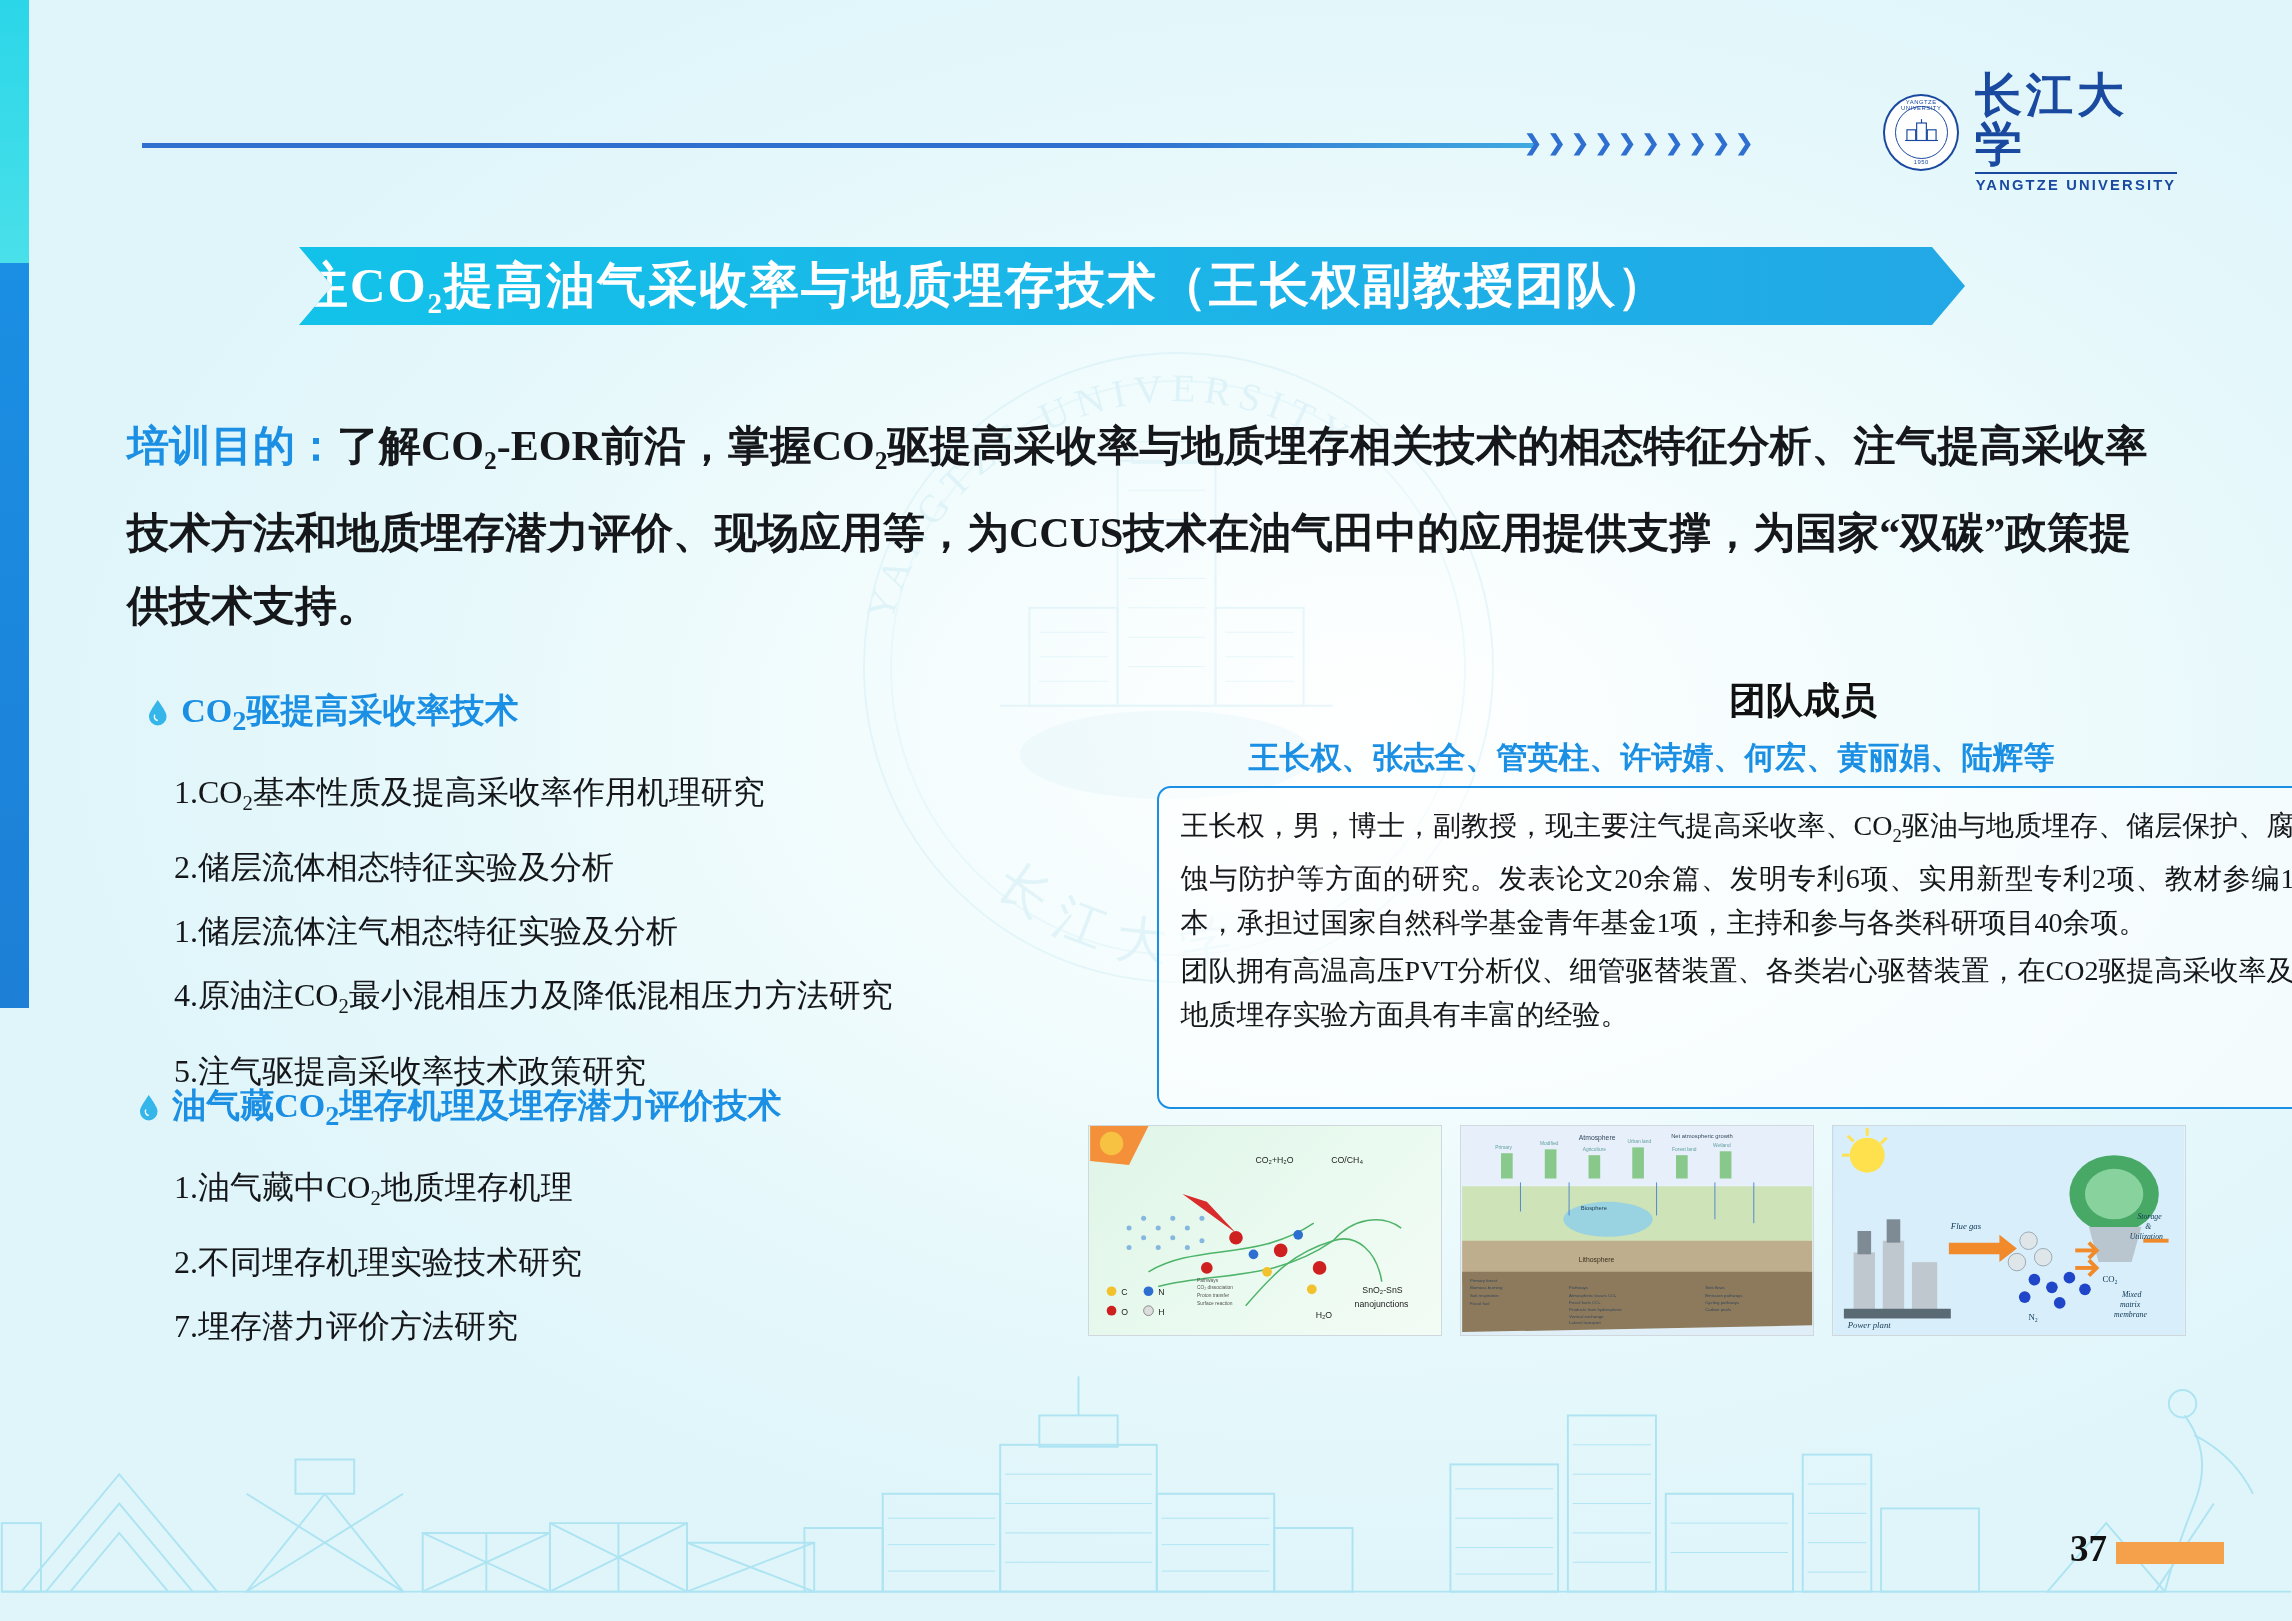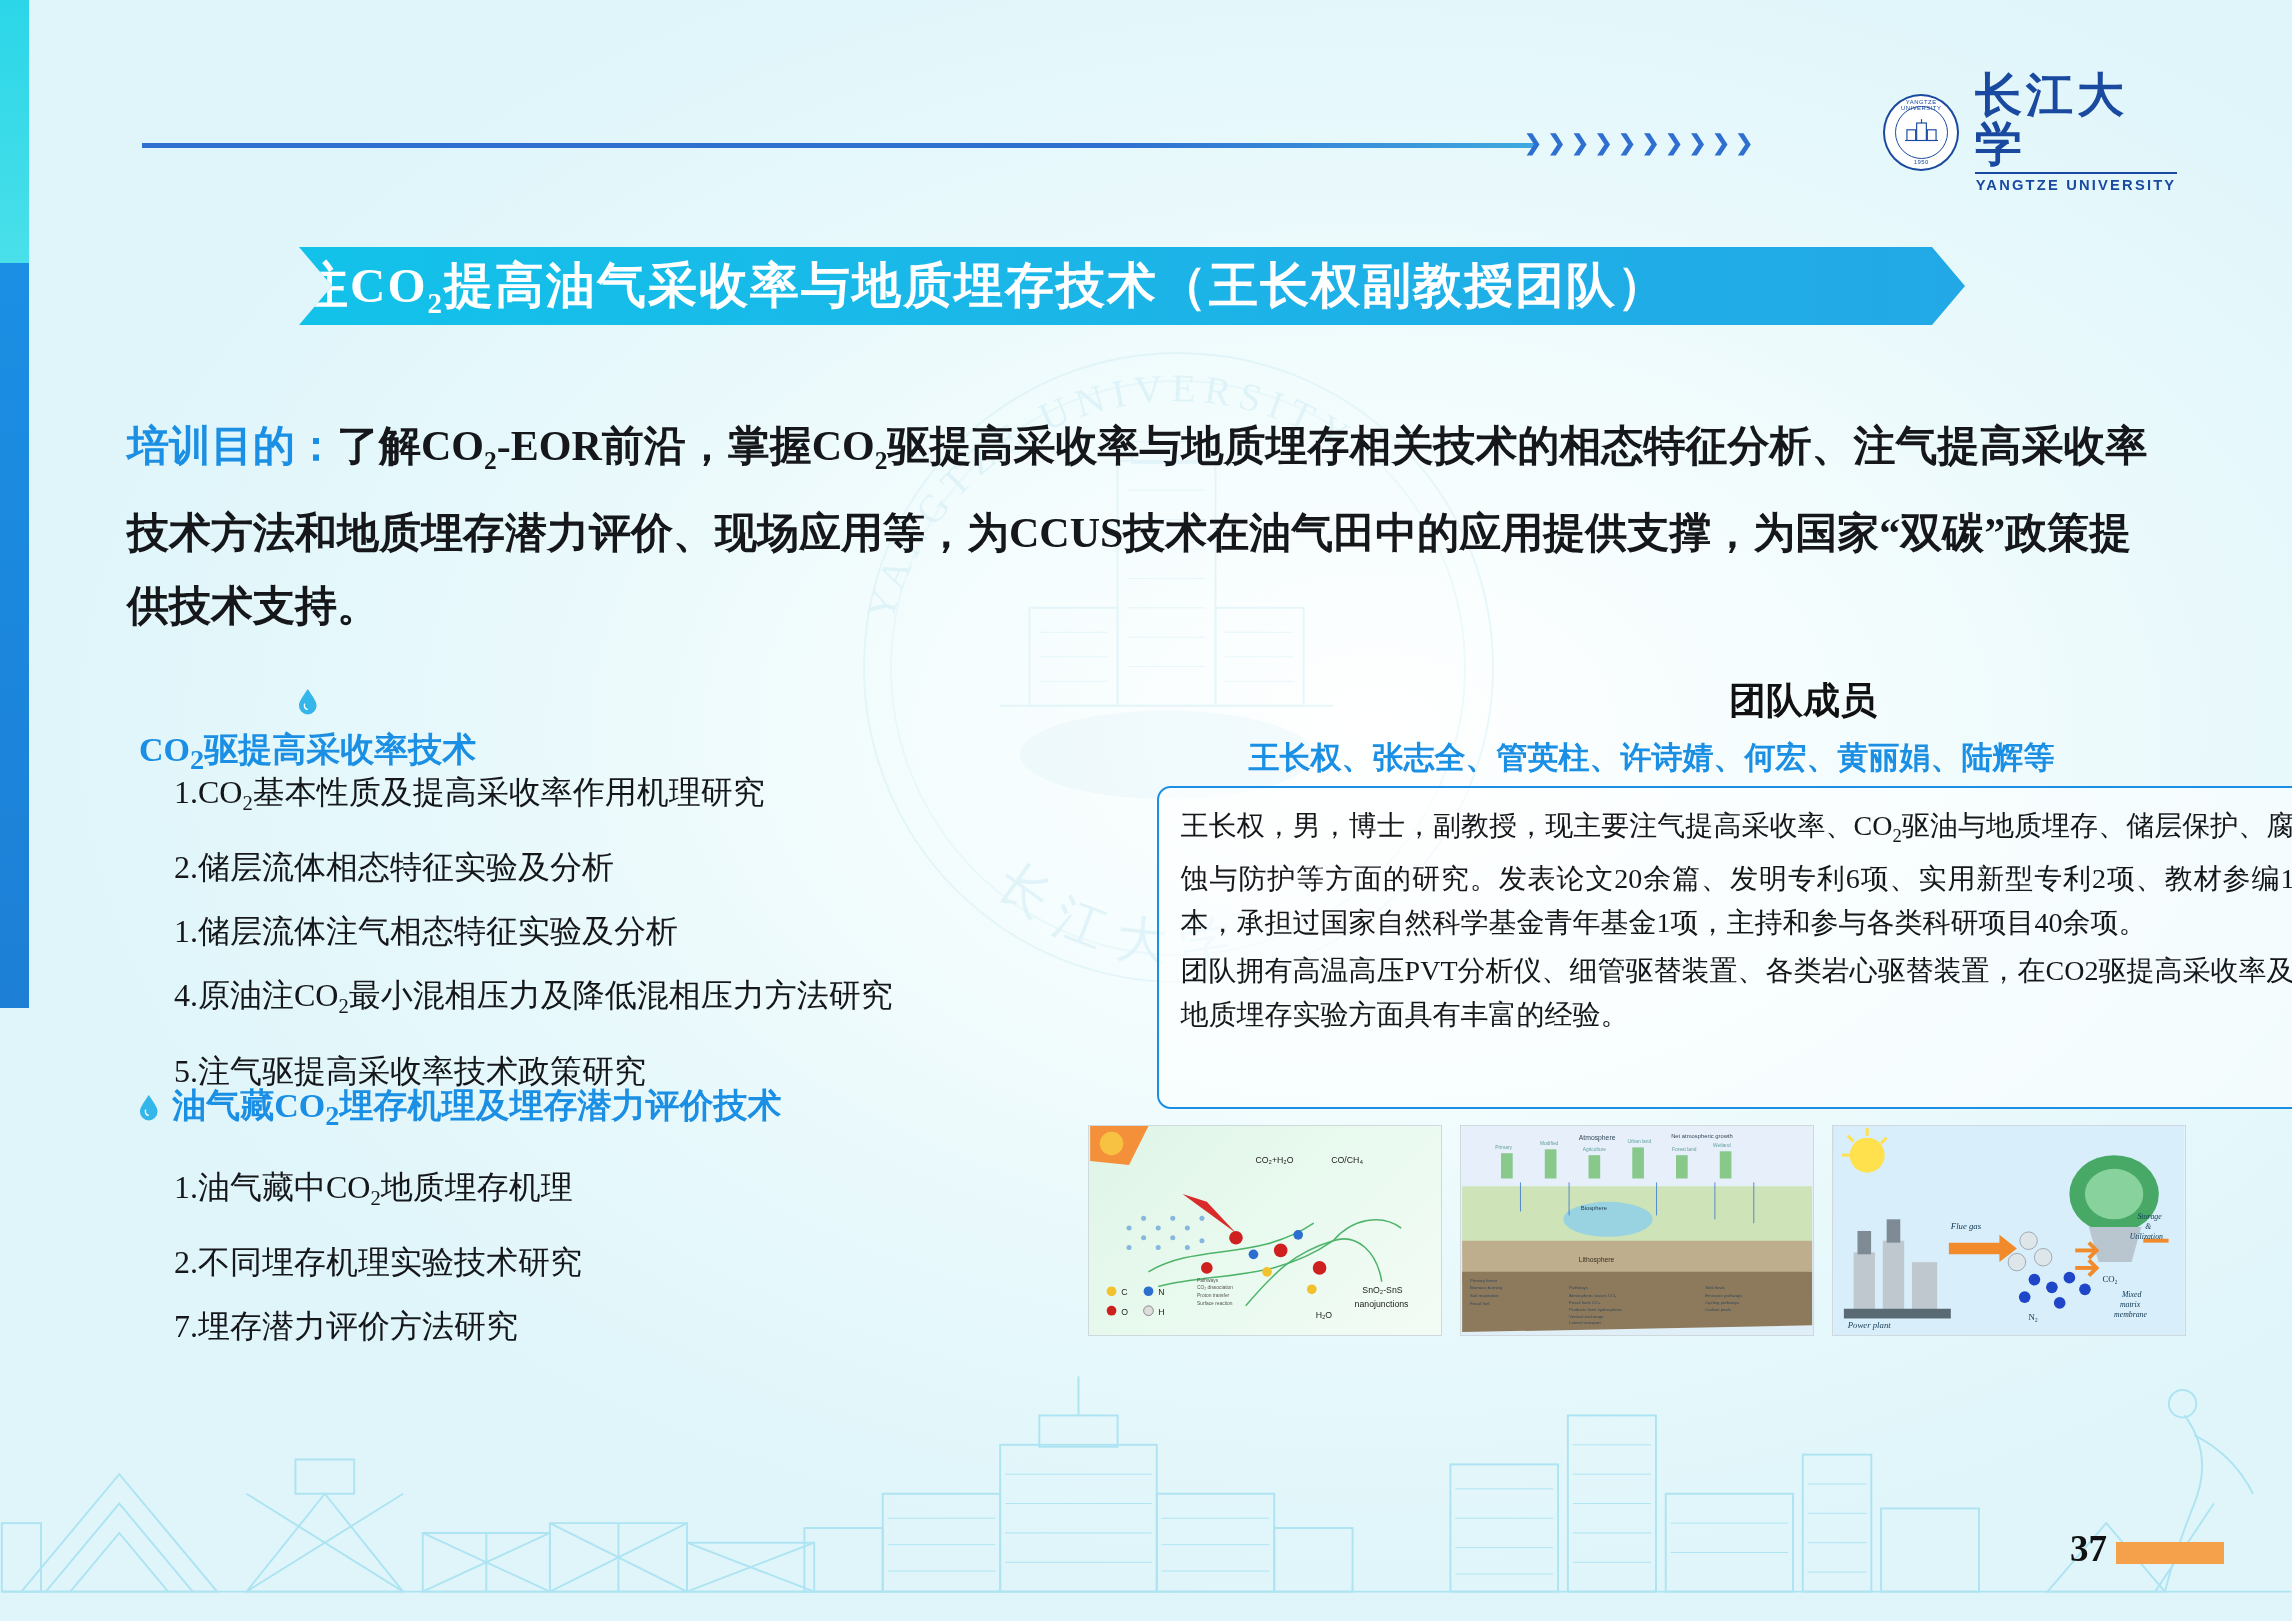--- a/index.html
+++ b/index.html
@@ -112,21 +112,21 @@
   .purpose sub{font-size:25.5px;}
   
   .sec-h{
     position:absolute;font-family:"Liberation Serif", serif;
     font-size:34px;font-weight:bold;color:#1a8fe3;display:flex;align-items:center;gap:11.8px;
   }
   .drop{
     width:23.5px;height:27.4px;position:relative;flex:0 0 auto;
   }
   .drop svg{display:block;}
-  .sec1{left:139px;top:688px;flex-direction:column;}
+  .sec1{left:146px;top:688px;}
   .sec2{left:137px;top:1083px;}
   .bullets{
     position:absolute;font-family:"Liberation Serif", serif;
     font-size:32px;color:#15171a;line-height:64px;
   }
   .b1{left:174px;top:760px;}
   .b2{left:174px;top:1155px;}
   .bullets div{white-space:nowrap;}
   .bullets sub{font-size:20.6px;}
   

